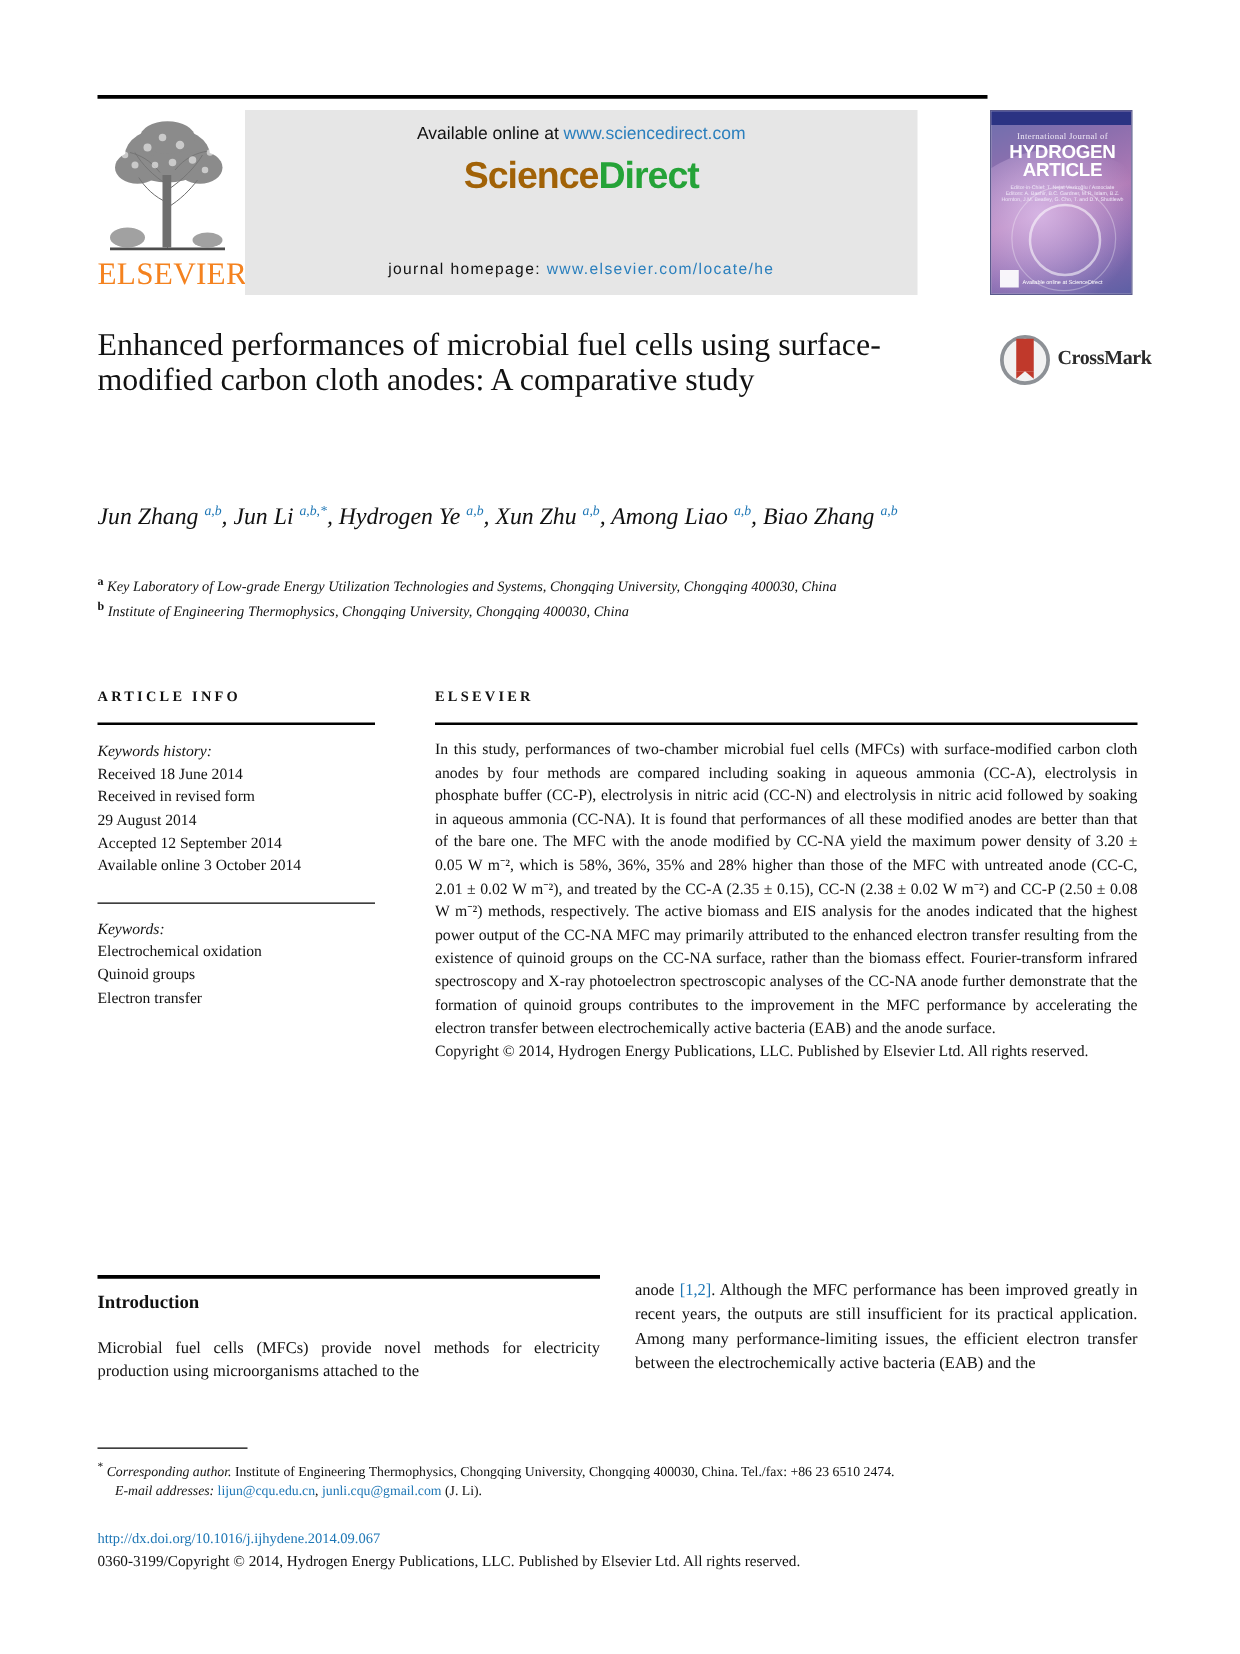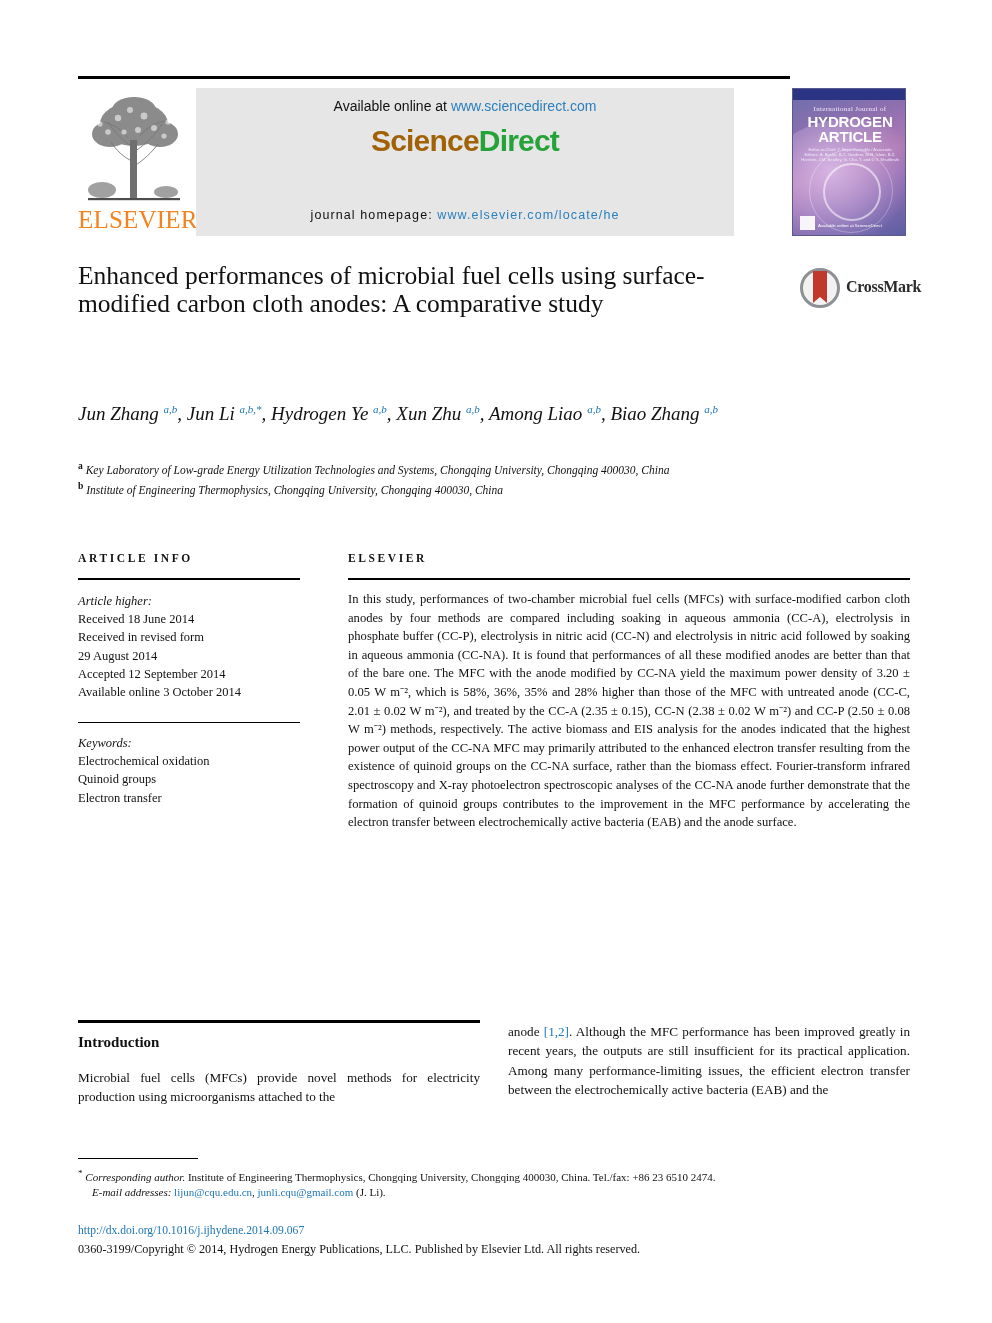--- a/index.html
+++ b/index.html
@@ -289,39 +289,40 @@
     </div>
     <div>
       <sup>b</sup>
       <span>Institute of Engineering Thermophysics, Chongqing University, Chongqing 400030, China</span>
     </div>
   </div>
 
   <div class="sechead ai-head">ARTICLE INFO</div>
   <div class="ai-rule"></div>
   <div class="ai-hist">
-    <div class="it">Article higher:</div>
+    <div class="it">Keywords history:</div>
     <div>Received 18 June 2014</div>
     <div>Received in revised form</div>
     <div>29 August 2014</div>
     <div>Accepted 12 September 2014</div>
     <div>Available online 3 October 2014</div>
   </div>
   <div class="ai-rule2"></div>
   <div class="ai-kw">
     <div class="it">Keywords:</div>
     <div>Electrochemical oxidation</div>
     <div>Quinoid groups</div>
     <div>Electron transfer</div>
   </div>
 
   <div class="sechead ab-head">ELSEVIER</div>
   <div class="ab-rule"></div>
   <div class="abstract">
     <p>In this study, performances of two-chamber microbial fuel cells (MFCs) with surface-modified carbon cloth anodes by four methods are compared including soaking in aqueous ammonia (CC-A), electrolysis in phosphate buffer (CC-P), electrolysis in nitric acid (CC-N) and electrolysis in nitric acid followed by soaking in aqueous ammonia (CC-NA). It is found that performances of all these modified anodes are better than that of the bare one. The MFC with the anode modified by CC-NA yield the maximum power density of 3.20 ± 0.05 W m⁻², which is 58%, 36%, 35% and 28% higher than those of the MFC with untreated anode (CC-C, 2.01 ± 0.02 W m⁻²), and treated by the CC-A (2.35 ± 0.15), CC-N (2.38 ± 0.02 W m⁻²) and CC-P (2.50 ± 0.08 W m⁻²) methods, respectively. The active biomass and EIS analysis for the anodes indicated that the highest power output of the CC-NA MFC may primarily attributed to the enhanced electron transfer resulting from the existence of quinoid groups on the CC-NA surface, rather than the biomass effect. Fourier-transform infrared spectroscopy and X-ray photoelectron spectroscopic analyses of the CC-NA anode further demonstrate that the formation of quinoid groups contributes to the improvement in the MFC performance by accelerating the electron transfer between electrochemically active bacteria (EAB) and the anode surface.</p>
+    <p class="copyline">Copyright © 2014, Hydrogen Energy Publications, LLC. Published by Elsevier Ltd. All rights reserved.</p>
   </div>
 
   <div class="intro-rule"></div>
   <div class="intro-head">Introduction</div>
   <div class="col-left">Microbial fuel cells (MFCs) provide novel methods for electricity production using microorganisms attached to the</div>
   <div class="col-right">
     <span>anode </span><span class="cit">[1,2]</span><span>. Although the MFC performance has been improved greatly in recent years, the outputs are still insufficient for its practical application. Among many performance-limiting issues, the efficient electron transfer between the electrochemically active bacteria (EAB) and the</span>
   </div>
 
   <div class="fn-rule"></div>

